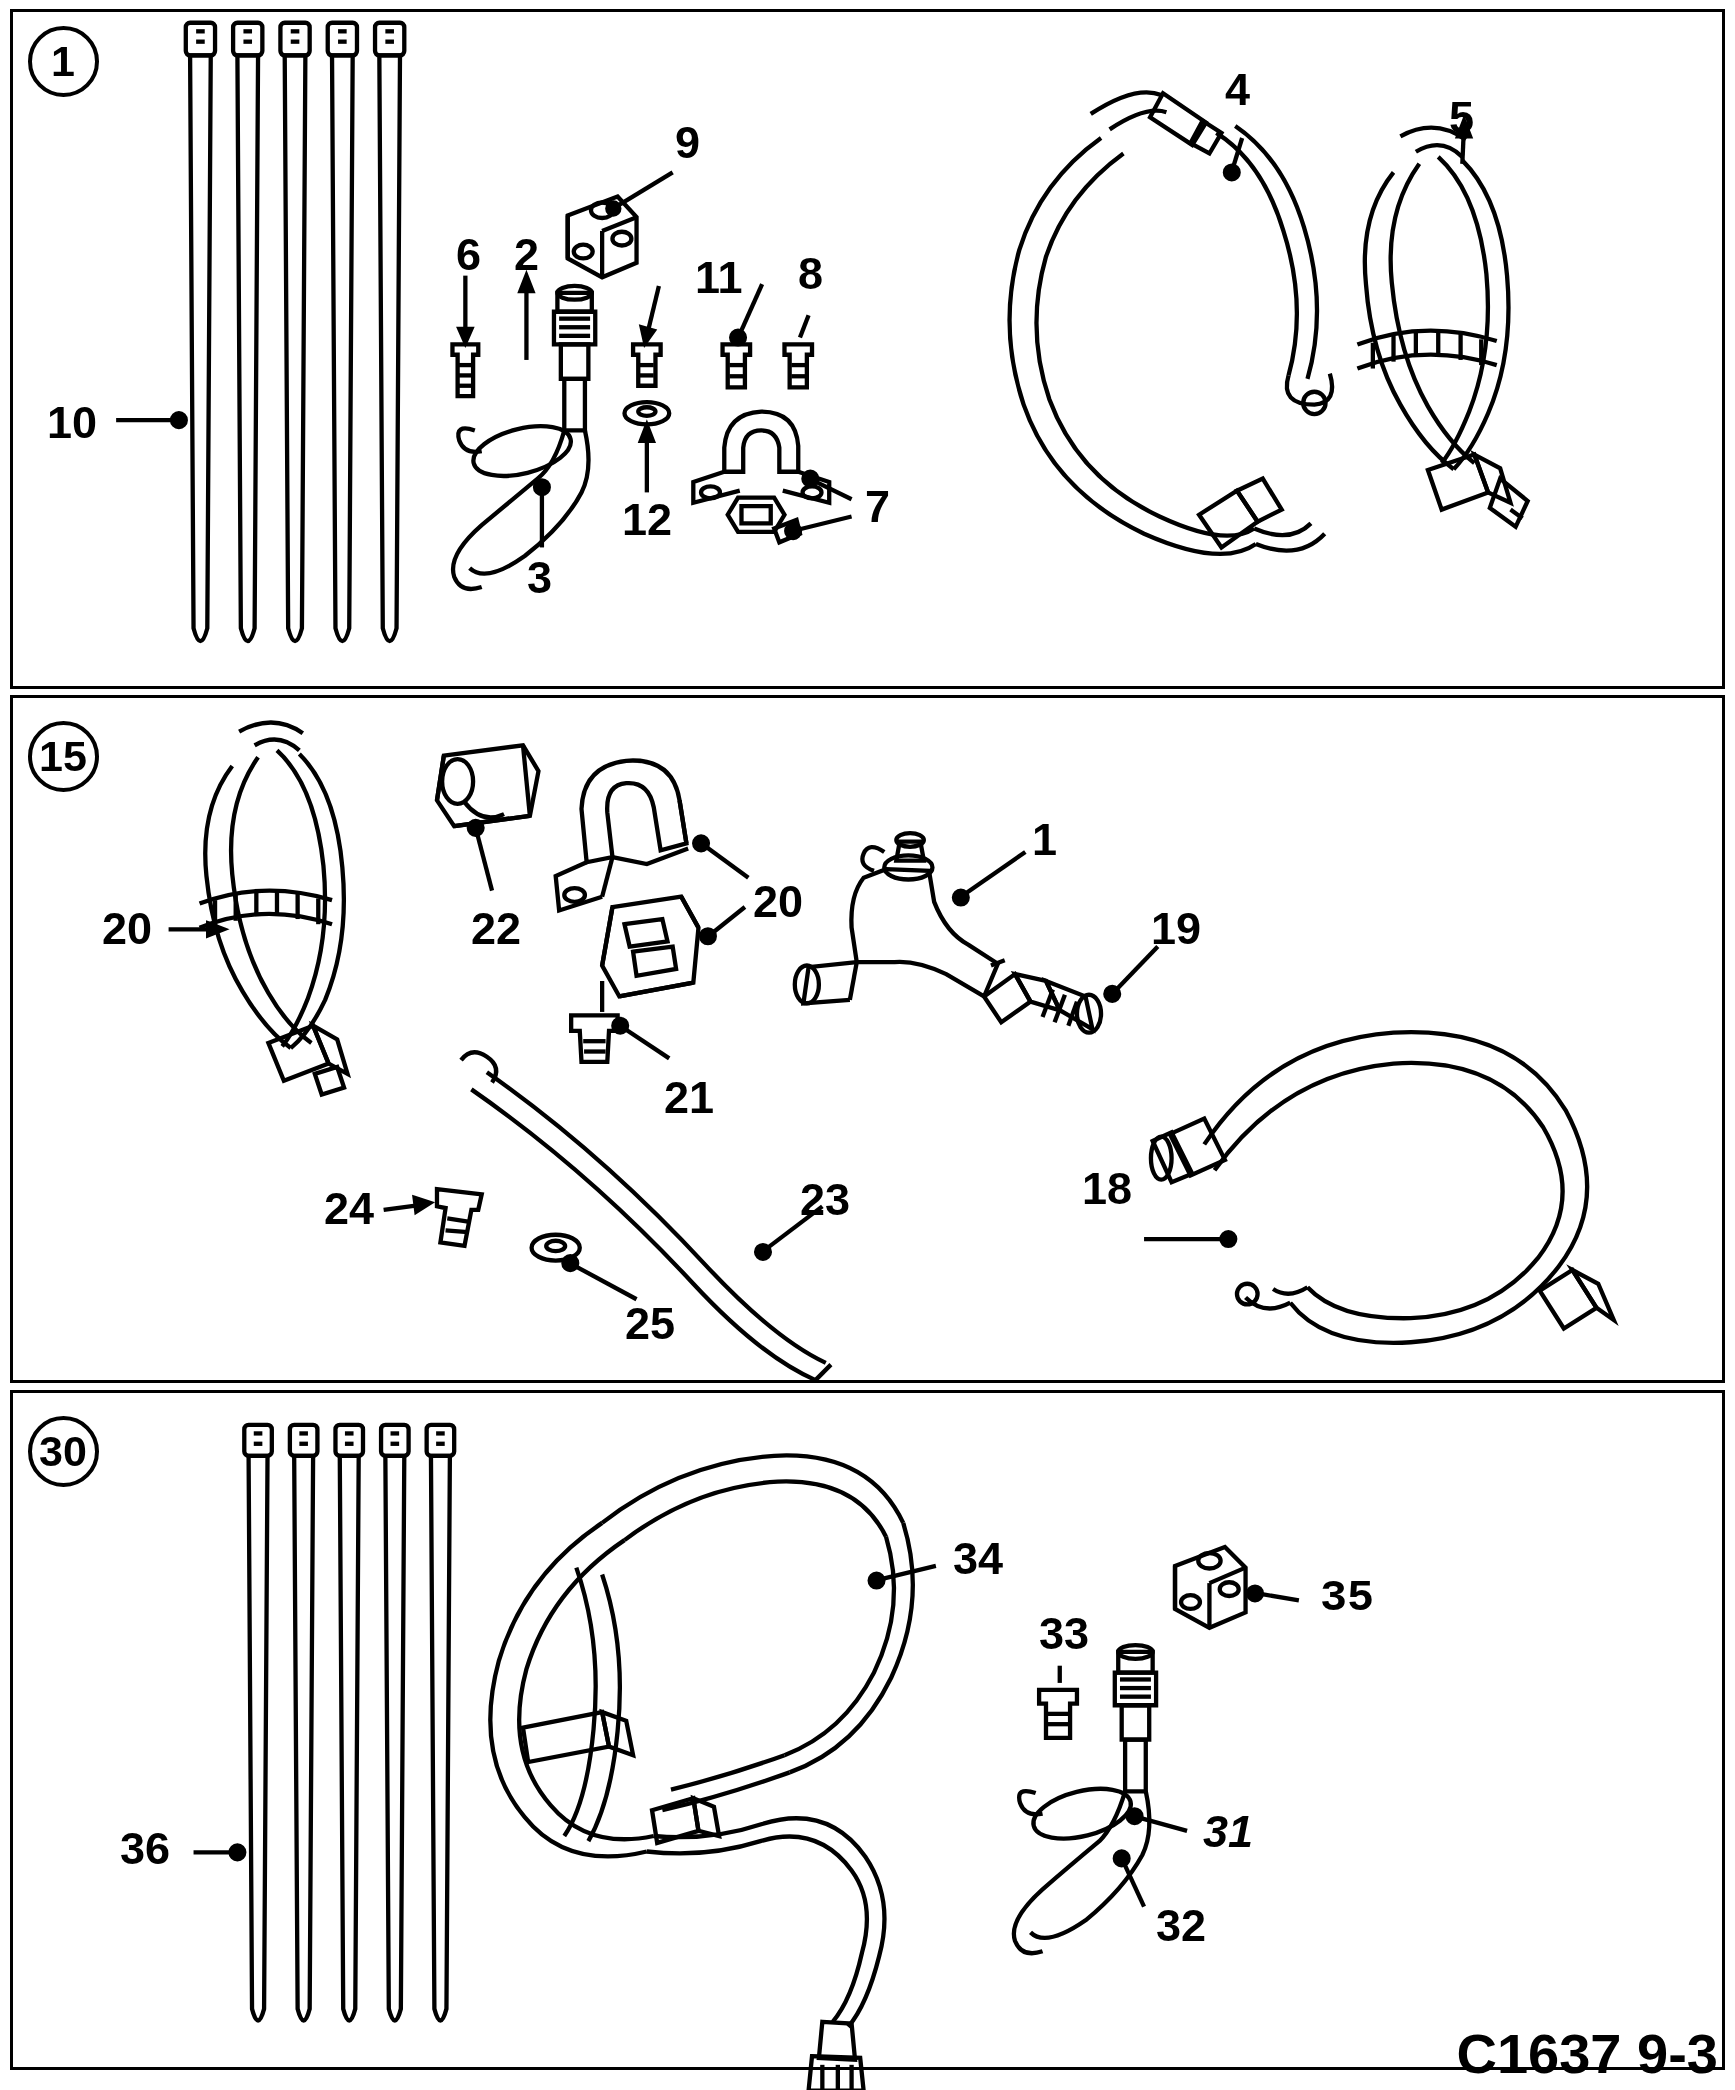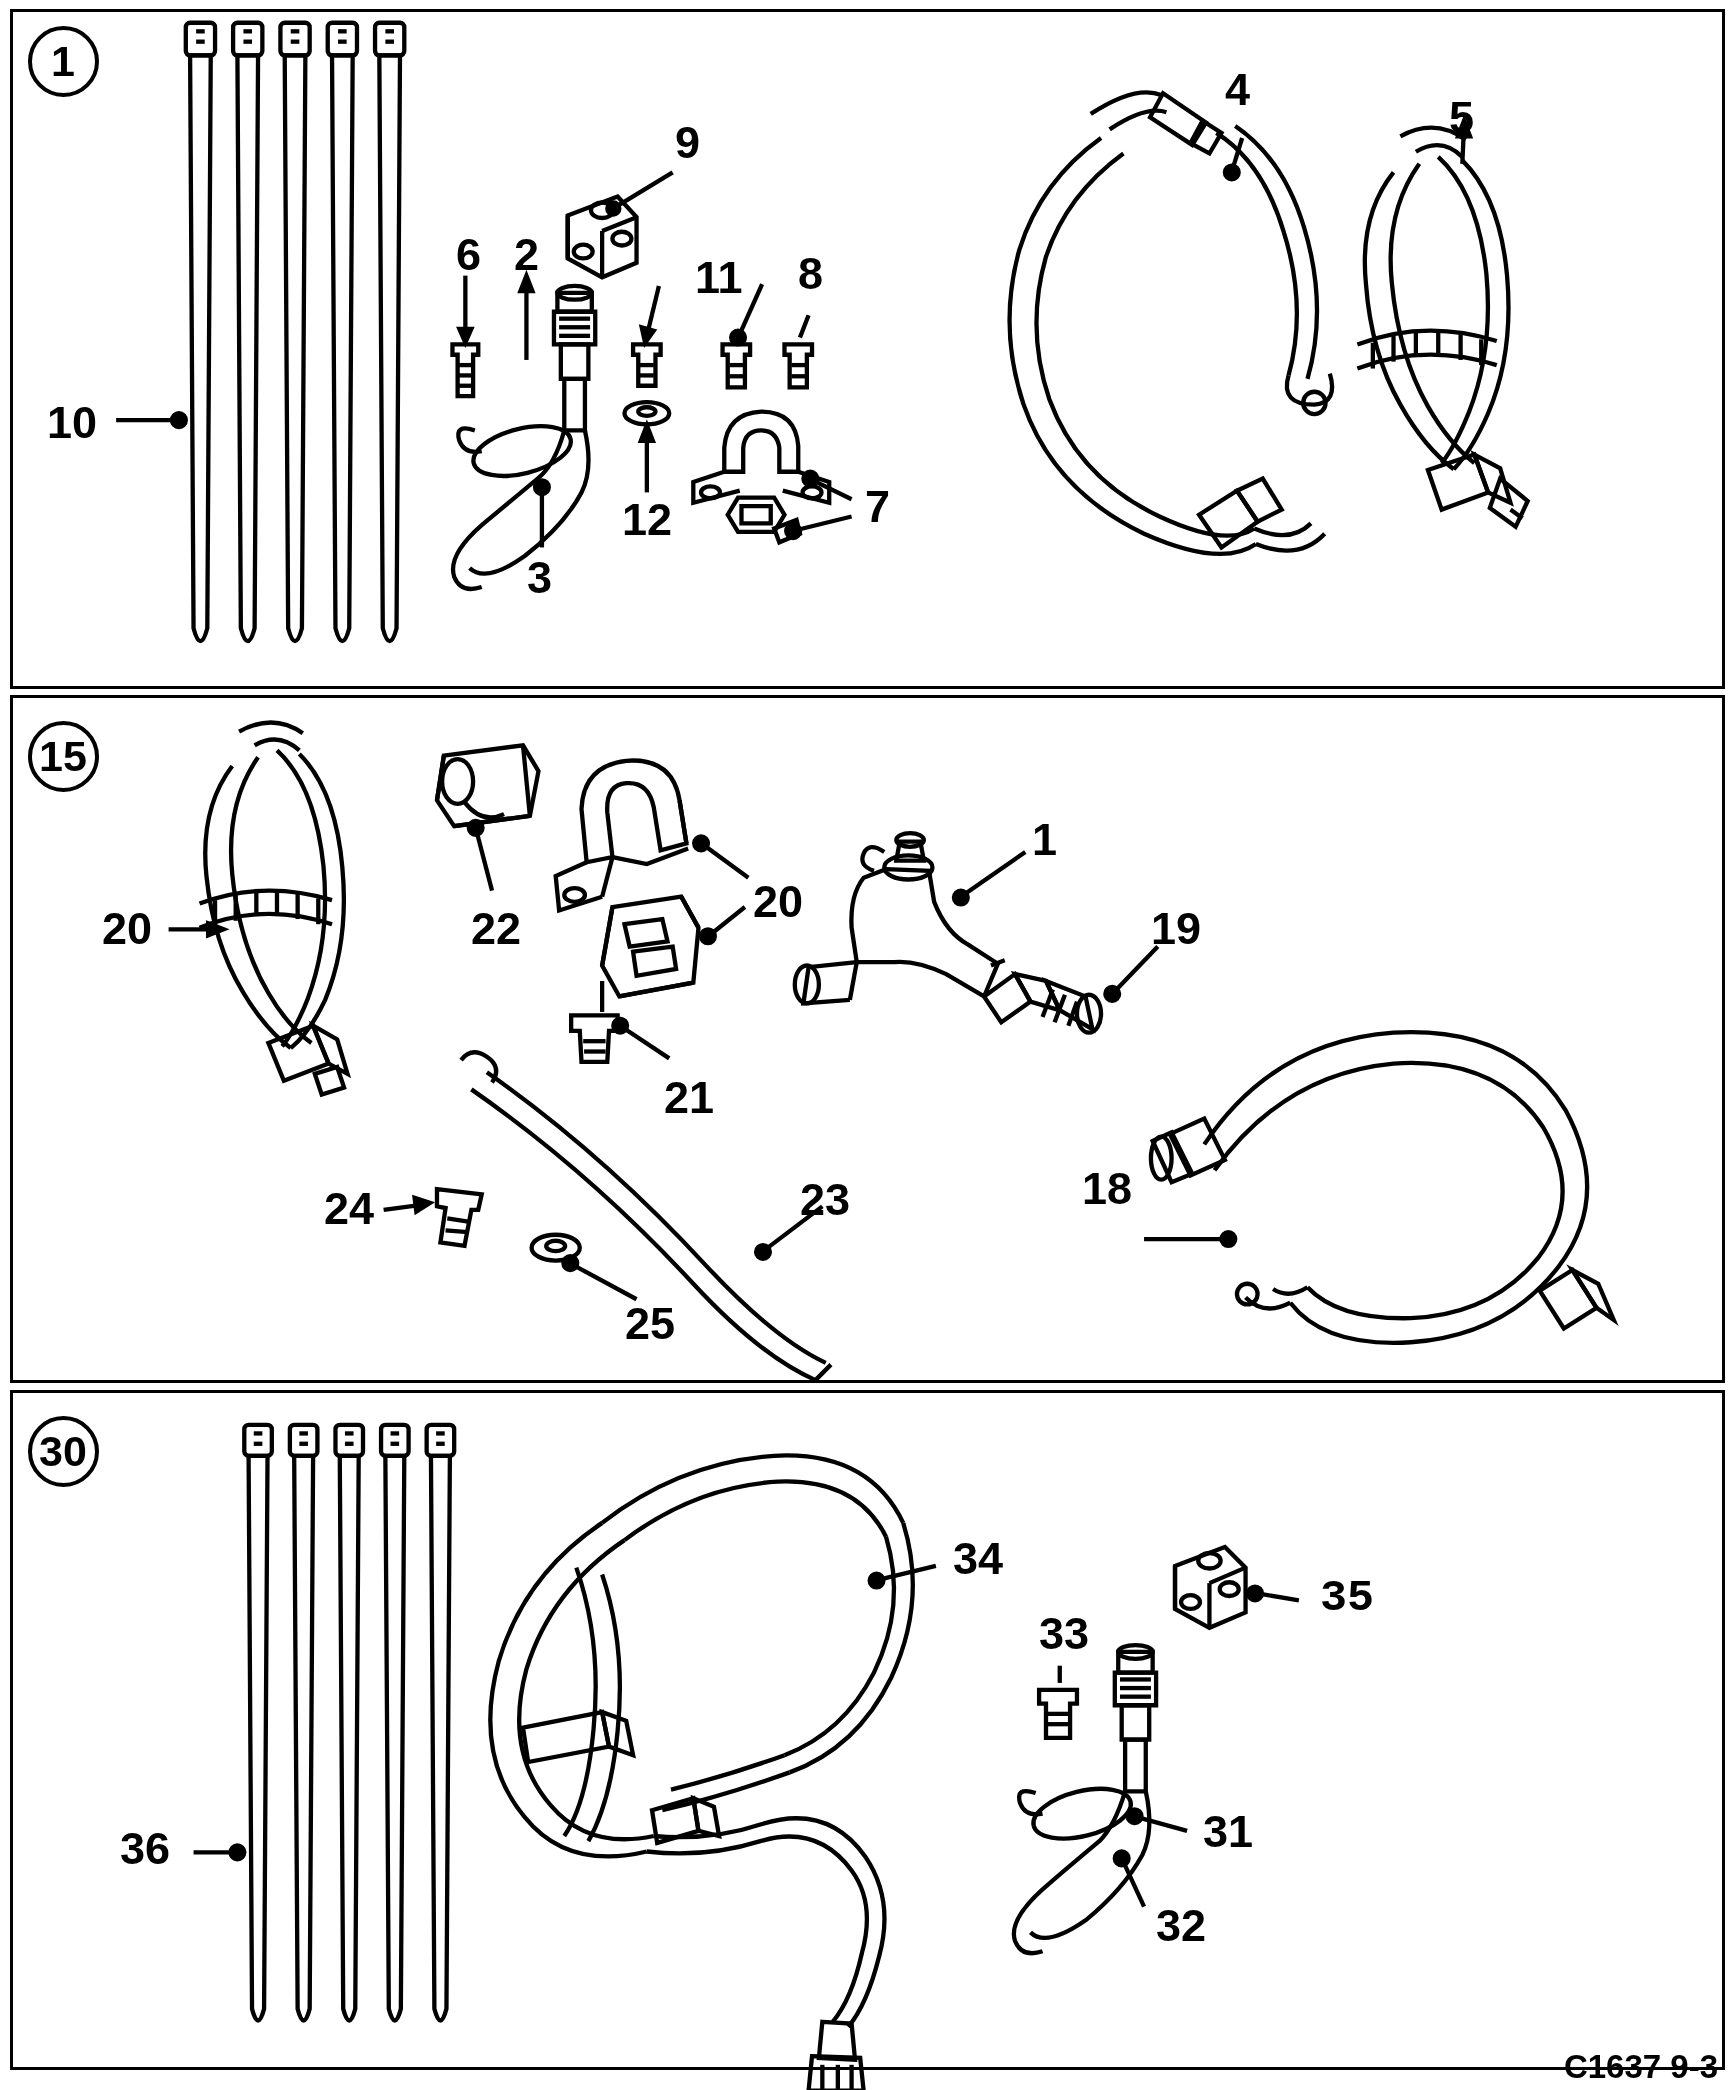--- a/index.html
+++ b/index.html
@@ -50,21 +50,21 @@
     font-size: 45px;
     font-weight: bold;
     color: #000;
     white-space: nowrap;
     line-height: 1;
   }
   .footer-code {
     position: absolute;
     right: 17px;
     bottom: 5.2px;
-    font-size: 33px;
+    font-size: 56px;
     font-weight: bold;
     color: #000;
     white-space: nowrap;
   }
   svg.art {
     position: absolute;
     left: 0; top: 0;
     width: 1735px;
     height: 2091px;
     pointer-events: none;
@@ -546,18 +546,18 @@
   <div class="callout" style="left:664px; top:1075px;text-align:right;"><span>21</span></div>
   <div class="callout" style="left:324px; top:1186px;"><span>24</span></div>
   <div class="callout" style="left:800px; top:1157px;margin-top:20px;"><span>23</span></div>
   <div class="callout" style="left:625px; top:1301px;"><span>25</span></div>
   <div class="callout" style="left:1082px;top:1166px;"><span>18</span></div>
 
   <div class="callout" style="left:120px; top:1826px;"><span>36</span></div>
   <div class="callout" style="left:953px;top:1536px;"><span>34</span></div>
   <div class="callout" style="left:1039px;top:1611px;"><span>33</span></div>
   <div class="callout" style="left:1320px;top:1576px;font-family:Liberation Mono, monospace;"><span>35</span></div>
-  <div class="callout" style="left:1203px;top:1809px;"><span>31</span></div>
+  <div class="callout" style="left:1203px;top:1809px;font-style:italic;"><span>31</span></div>
   <div class="callout" style="left:1156px;top:1903px;"><span>32</span></div>
 
   <div class="footer-code">C1637 9-3</div>
 </div>
 
 
 </body></html>

